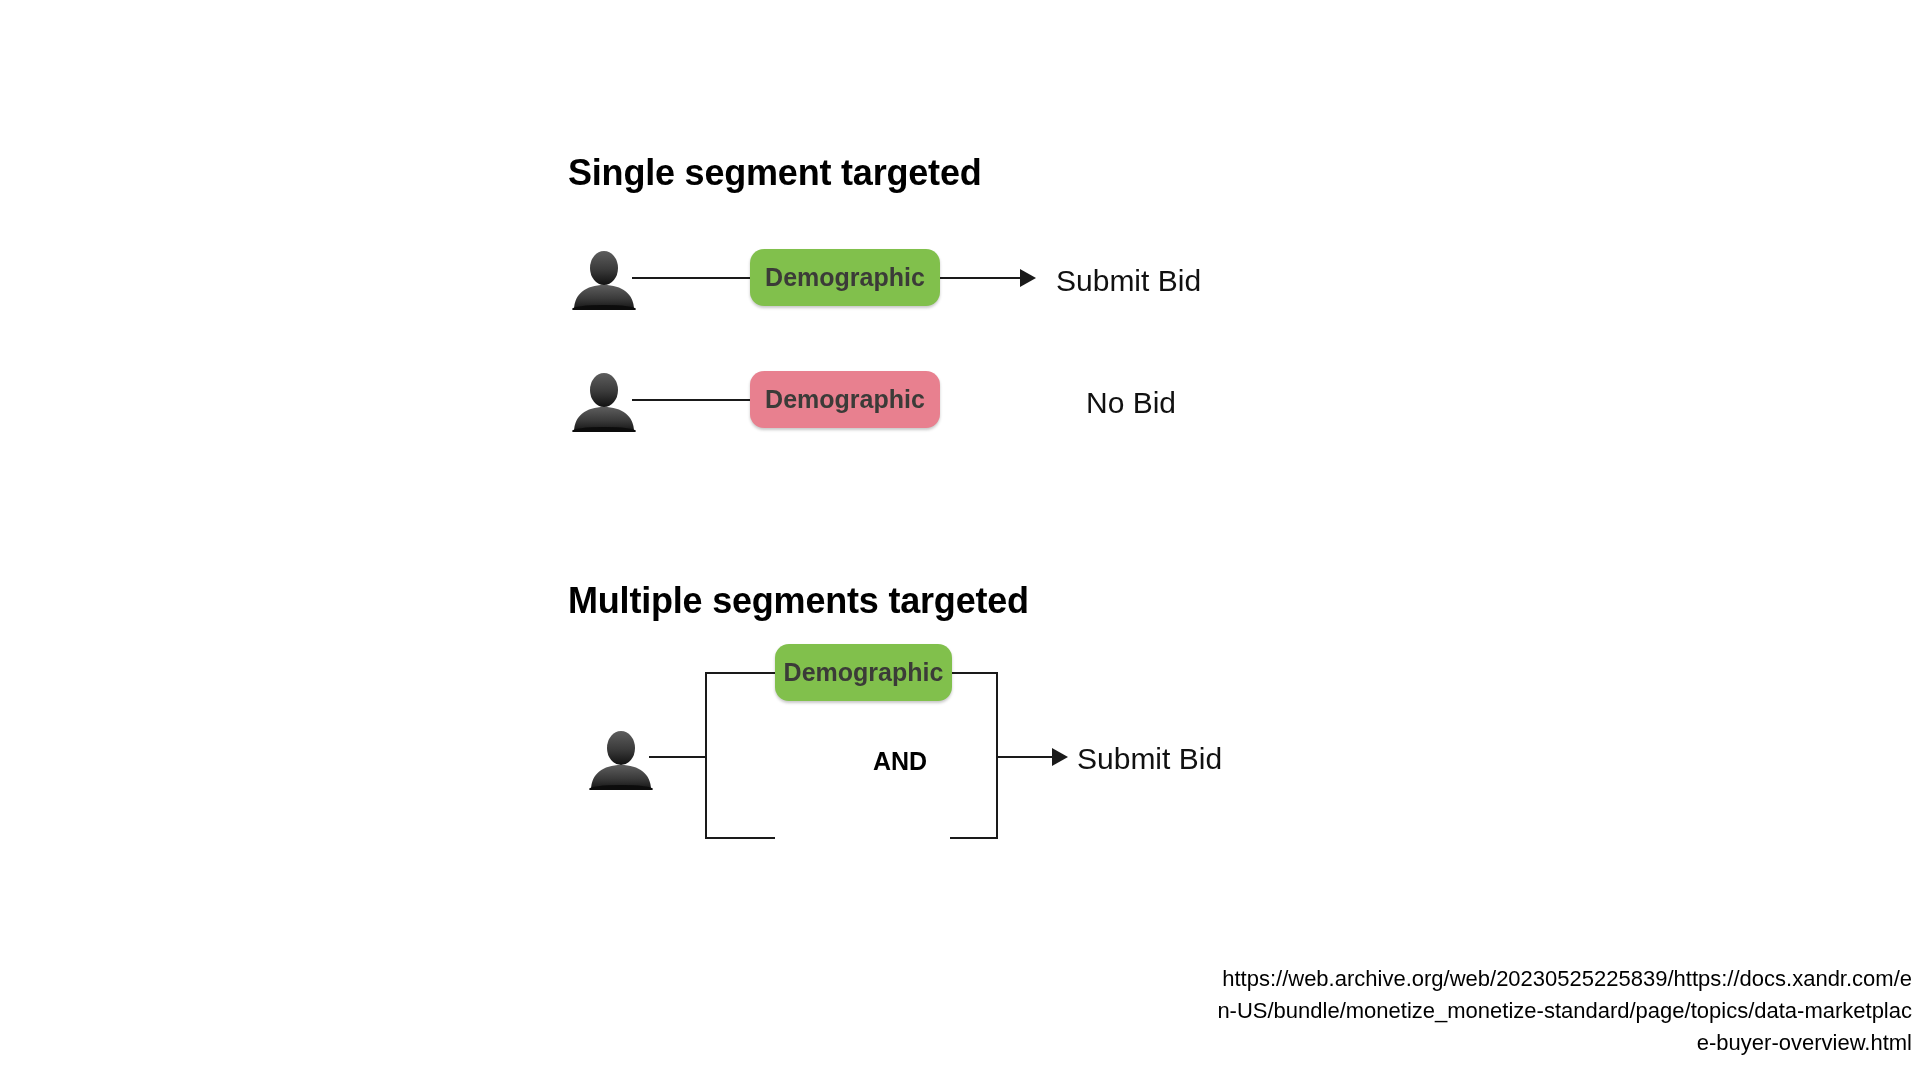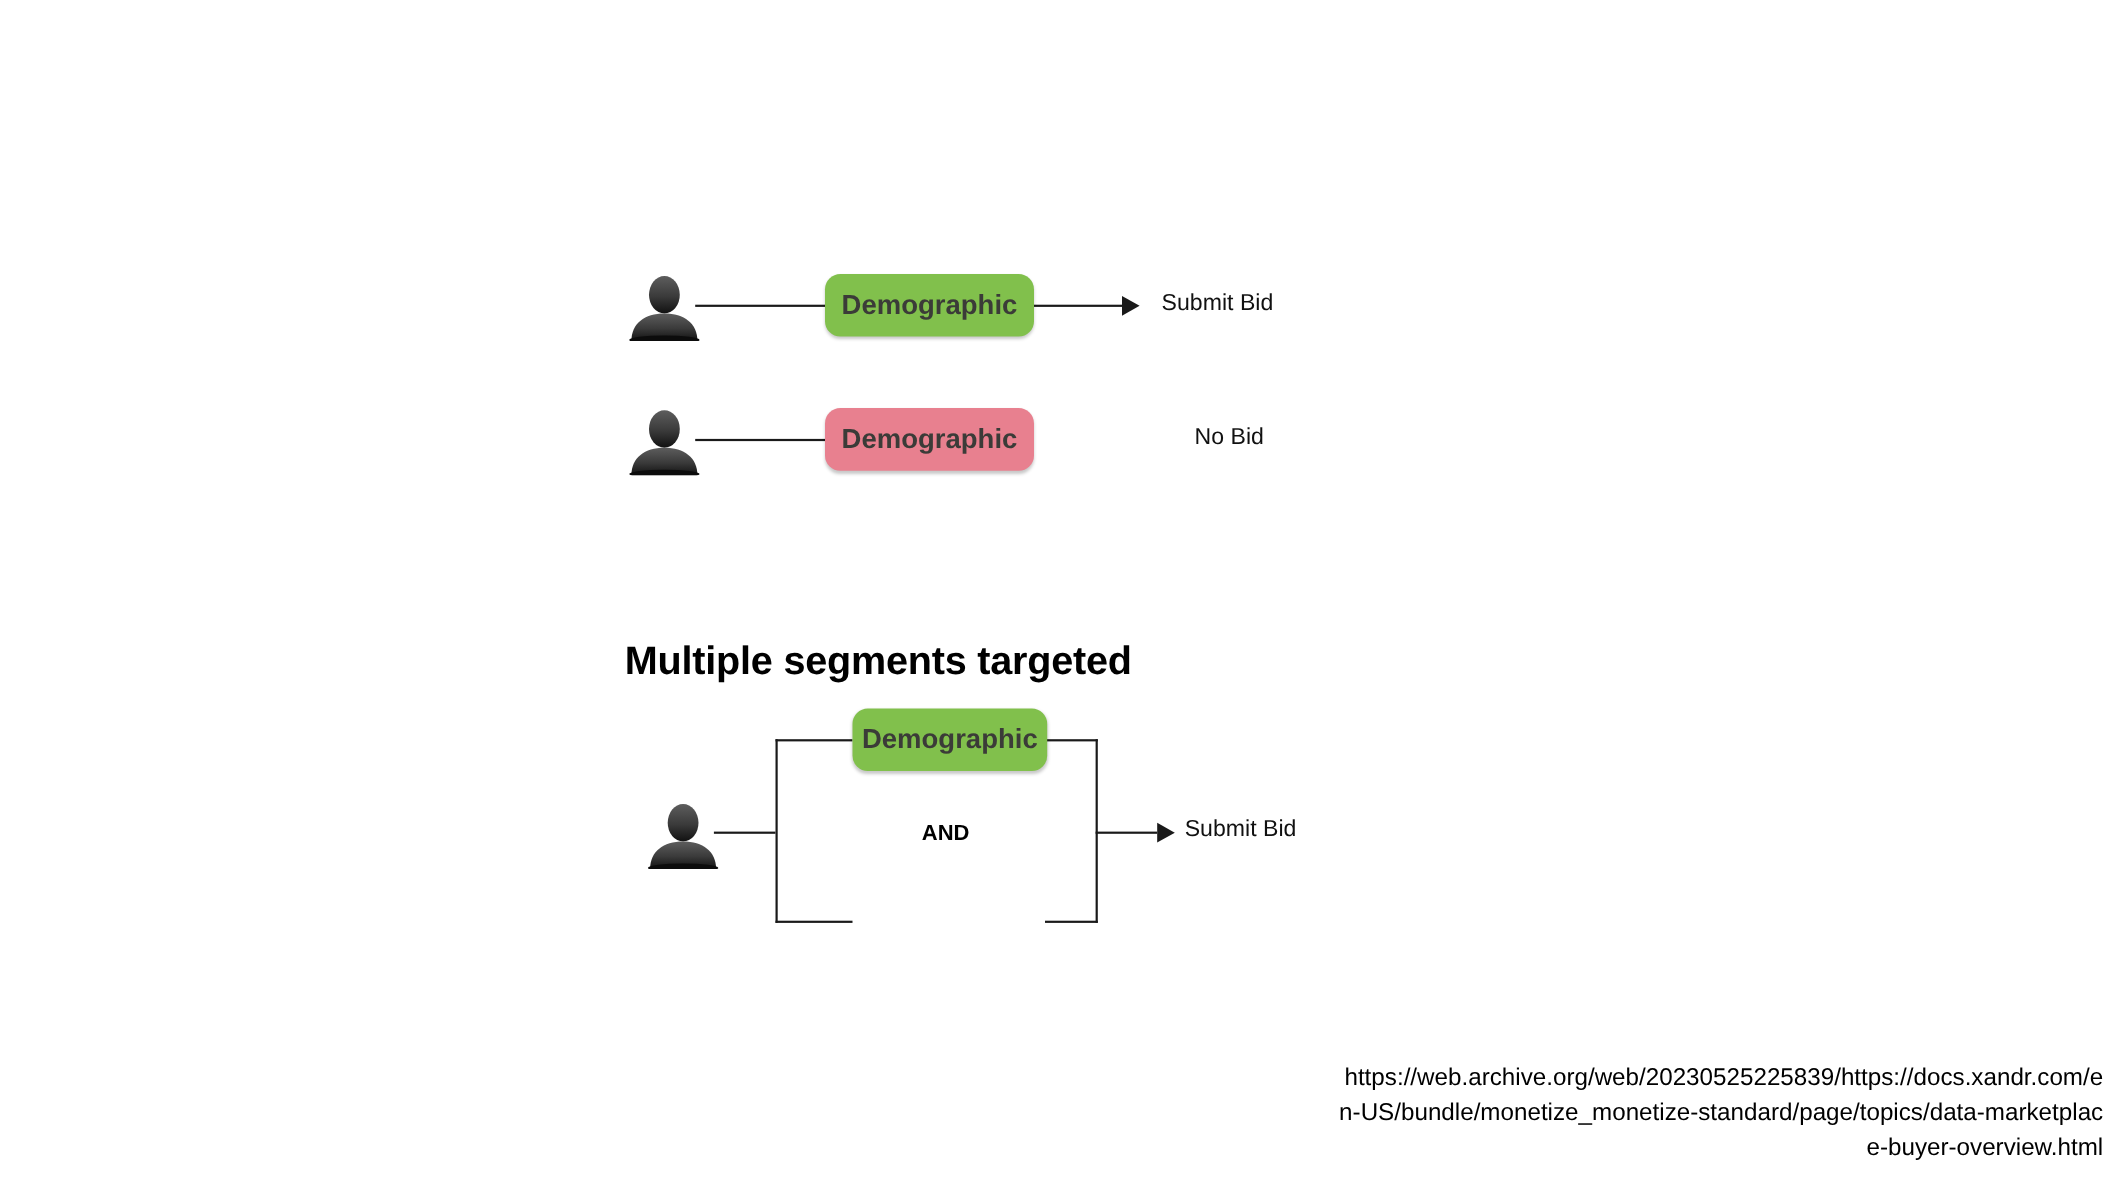--- a/index.html
+++ b/index.html
@@ -56,21 +56,21 @@
     white-space: nowrap;
     box-shadow: 0 2px 3px rgba(0,0,0,0.22);
     z-index: 5;
   }
 
   
   .result-label {
     position: absolute;
     font-family: "Liberation Sans", sans-serif;
     font-weight: normal;
-    font-size: 21px;
+    font-size: 30px;
     color: #111111;
     white-space: nowrap;
   }
 
   
   .line-h {
     position: absolute;
     height: 2px;
     background: #1a1a1a;
     z-index: 1;
@@ -89,24 +89,25 @@
     border-bottom: 9px solid transparent;
     border-left: 16px solid #1a1a1a;
     z-index: 2;
   }
 
   
   .op-label {
     position: absolute;
     font-family: "Liberation Sans", sans-serif;
     font-weight: bold;
-    font-size: 20px;
+    font-size: 25px;
     color: #000000;
     white-space: nowrap;
     z-index: 3;
+    margin-left: 35px;
   }
 
   
   .source-url {
     position: absolute;
     right: 8px;
     top: 963px;
     width: 700px;
     text-align: right;
     font-family: "Liberation Sans", sans-serif;
@@ -114,20 +115,21 @@
     line-height: 32px;
     color: #000000;
     word-break: break-all;
   }
 </style>
 </head>
 <body>
 
 <div class="canvas">
 
+  <div class="section-title" id="title-single">Single segment targeted</div>
 
   <div class="avatar" style="left:568px; top:250px;">
     <svg viewBox="0 0 72 60" xmlns="http://www.w3.org/2000/svg">
       <defs>
         <linearGradient id="avGrad1" x1="0" y1="0" x2="0" y2="1">
           <stop offset="0%" stop-color="#5d5d5d"></stop>
           <stop offset="55%" stop-color="#3a3a3a"></stop>
           <stop offset="100%" stop-color="#111111"></stop>
         </linearGradient>
       </defs>

